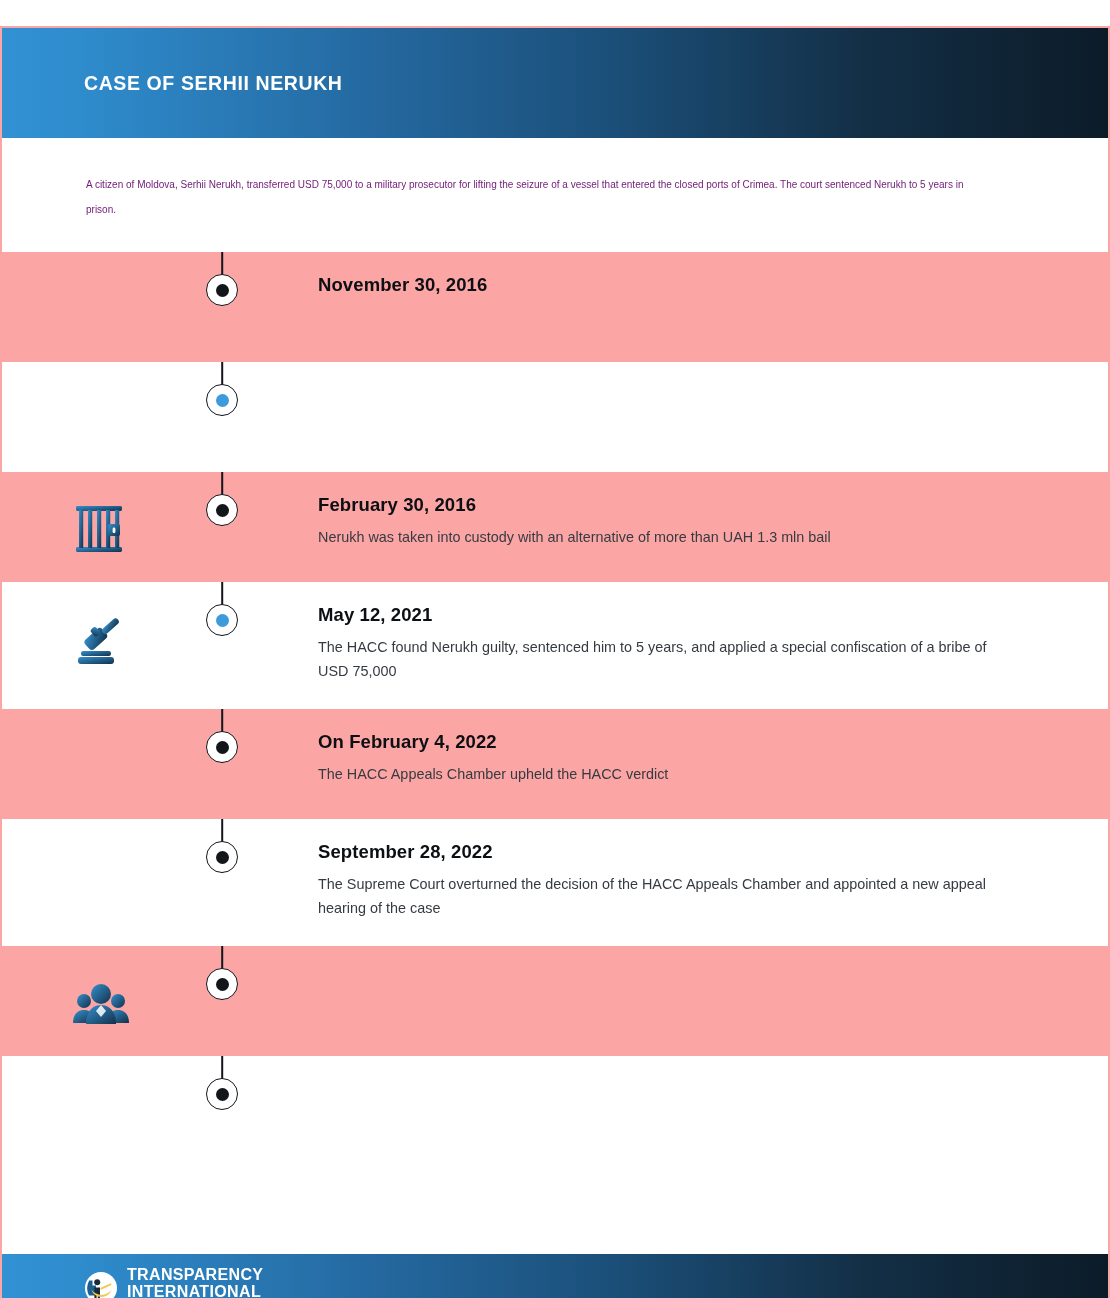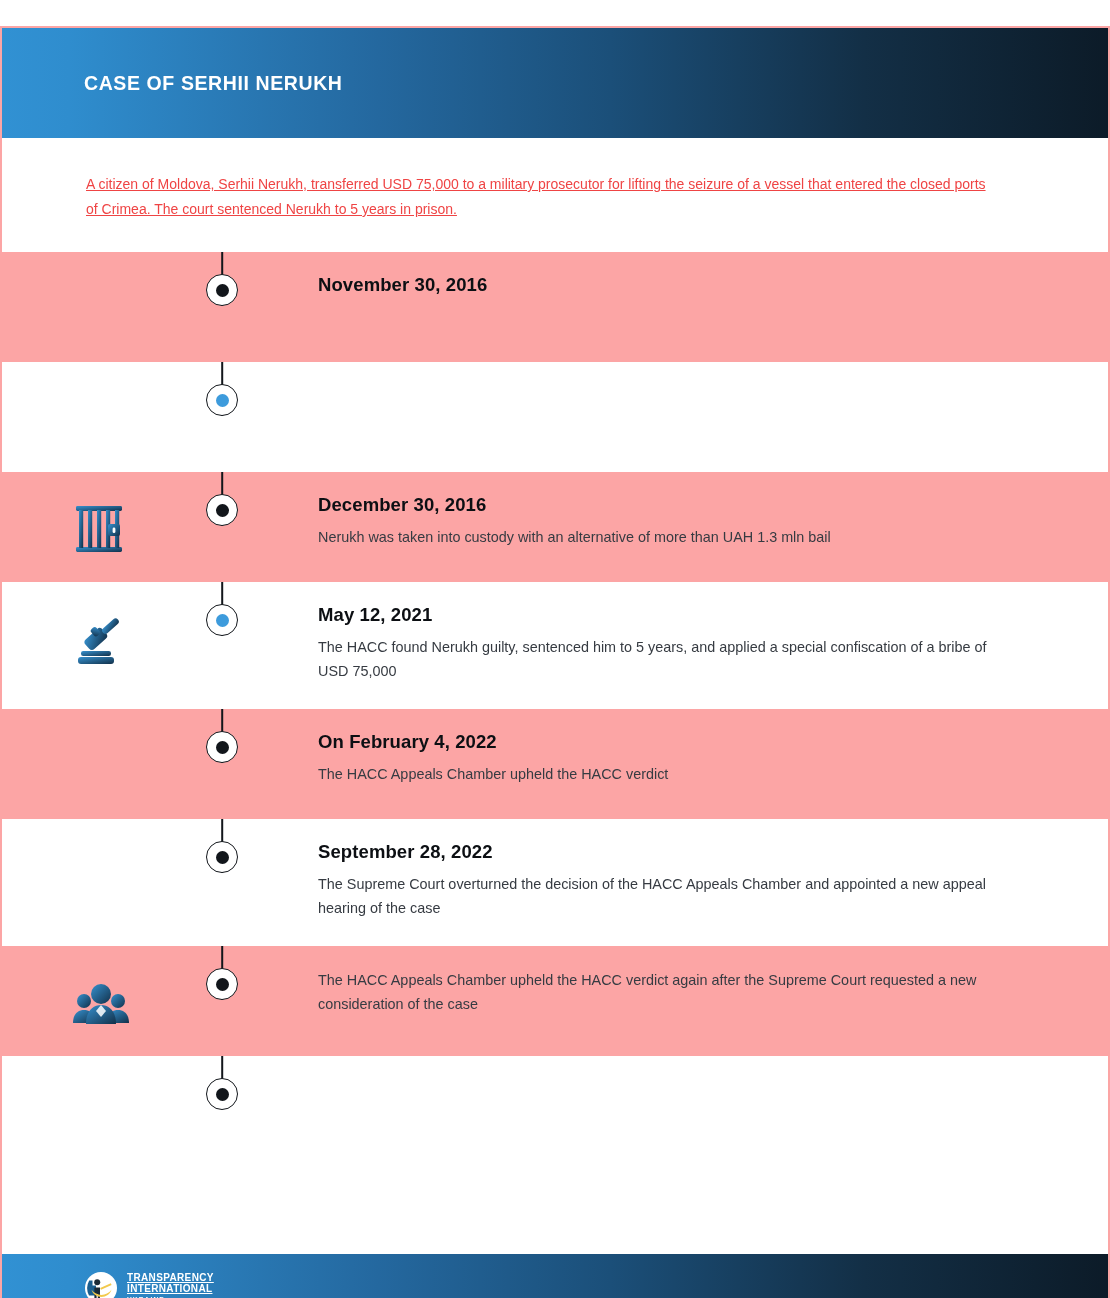--- a/index.html
+++ b/index.html
@@ -37,25 +37,24 @@
     letter-spacing: 0.6px;
     margin-left: 82px;
   }
 
   
   .intro {
     background: #ffffff;
     padding: 34px 84px 30px 84px;
   }
   .intro p {
-    font-size: 14px;
+    font-size: 10px;
     line-height: 25px;
-    color: #ef4444;
+    color: #701a75;
     max-width: 900px;
-    text-decoration: underline;
   }
 
   
   .timeline { position: relative; }
 
   .row {
     position: relative;
     display: flex;
     align-items: flex-start;
     min-height: 110px;
@@ -144,24 +143,23 @@
   .logo-wrap {
     margin-left: 82px;
     display: flex;
     align-items: center;
     gap: 9px;
   }
   .logo-mark { width: 34px; height: 34px; display: block; }
   .logo-text { display: flex; flex-direction: column; line-height: 1; }
   .logo-l1, .logo-l2 {
     color: #ffffff;
-    font-size: 10px;
+    font-size: 16px;
     font-weight: bold;
     letter-spacing: 0.35px;
-    text-decoration: underline;
   }
   .logo-l2 { margin-top: 1.5px; }
   .logo-l3 {
     color: #ffffff;
     font-size: 6.6px;
     font-weight: bold;
     letter-spacing: 1.1px;
     margin-top: 2.5px;
   }
 </style>
@@ -222,21 +220,21 @@
             </svg>
           </span>
         </div>
         <div class="rail">
           <div class="line"></div>
           <div class="marker">
             <div class="dot"></div>
           </div>
         </div>
         <div class="content">
-          <div class="ev-date">December 30, 2016</div>
+          <div class="ev-date">February 30, 2016</div>
           <div class="ev-desc">Nerukh was taken into custody with an alternative of more than UAH 1.3 mln bail</div>
         </div>
       </div>
       <div class="row plain">
         <div class="gutter">
           <span>
             <svg class="side-icon" viewBox="0 0 62 62">
               <defs>
                 <linearGradient id="g3" x1="0" y1="0" x2="1" y2="1">
                   <stop offset="0%" stop-color="#3691cf"></stop>
@@ -312,21 +310,20 @@
             </svg>
           </span>
         </div>
         <div class="rail">
           <div class="line"></div>
           <div class="marker">
             <div class="dot"></div>
           </div>
         </div>
         <div class="content">
-          <div class="ev-desc">The HACC Appeals Chamber upheld the HACC verdict again after the Supreme Court requested a new consideration of the case</div>
         </div>
       </div>
       <div class="row plain">
         <div class="gutter"></div>
         <div class="rail">
           <div class="line end"></div>
           <div class="marker">
             <div class="dot"></div>
           </div>
         </div>

